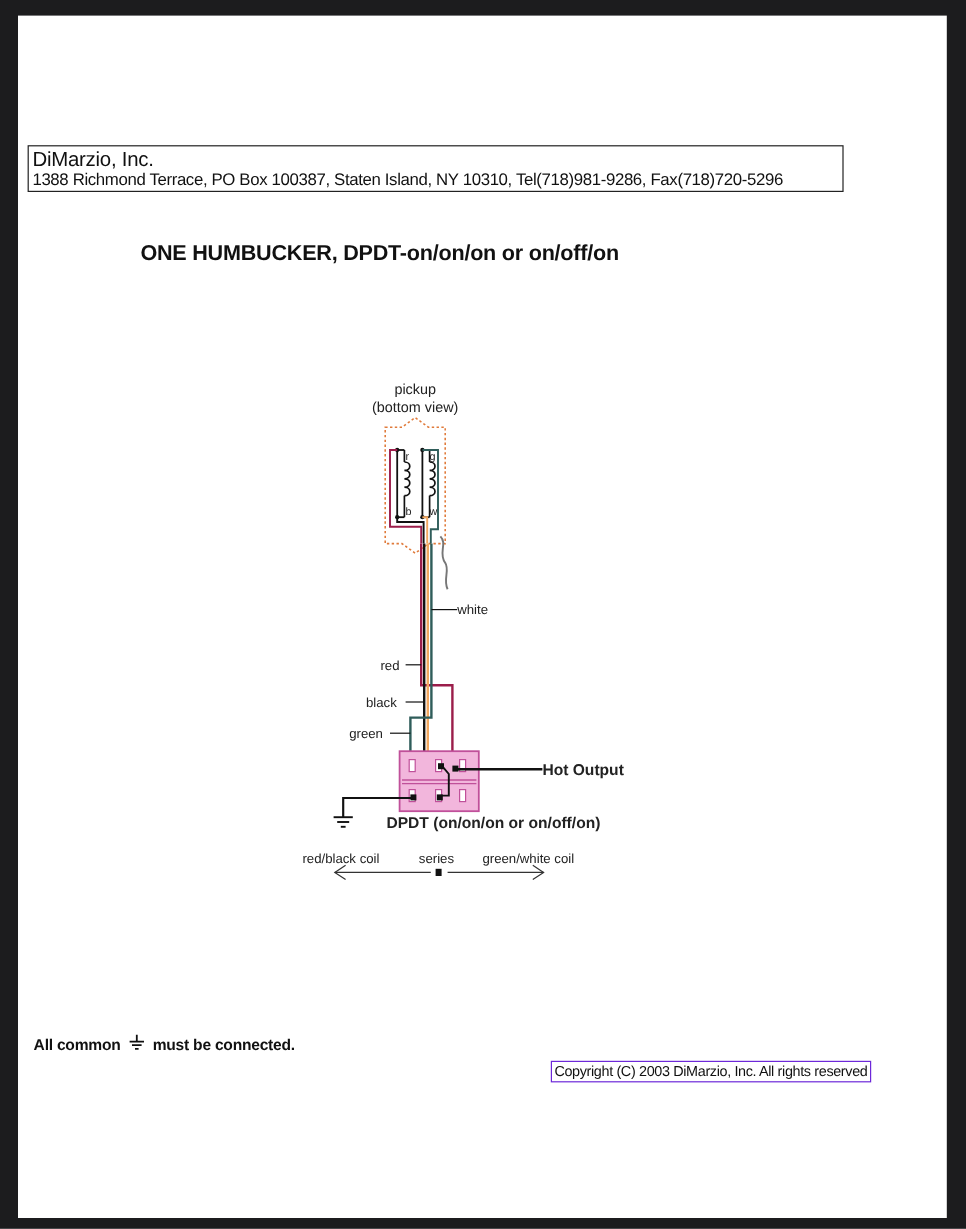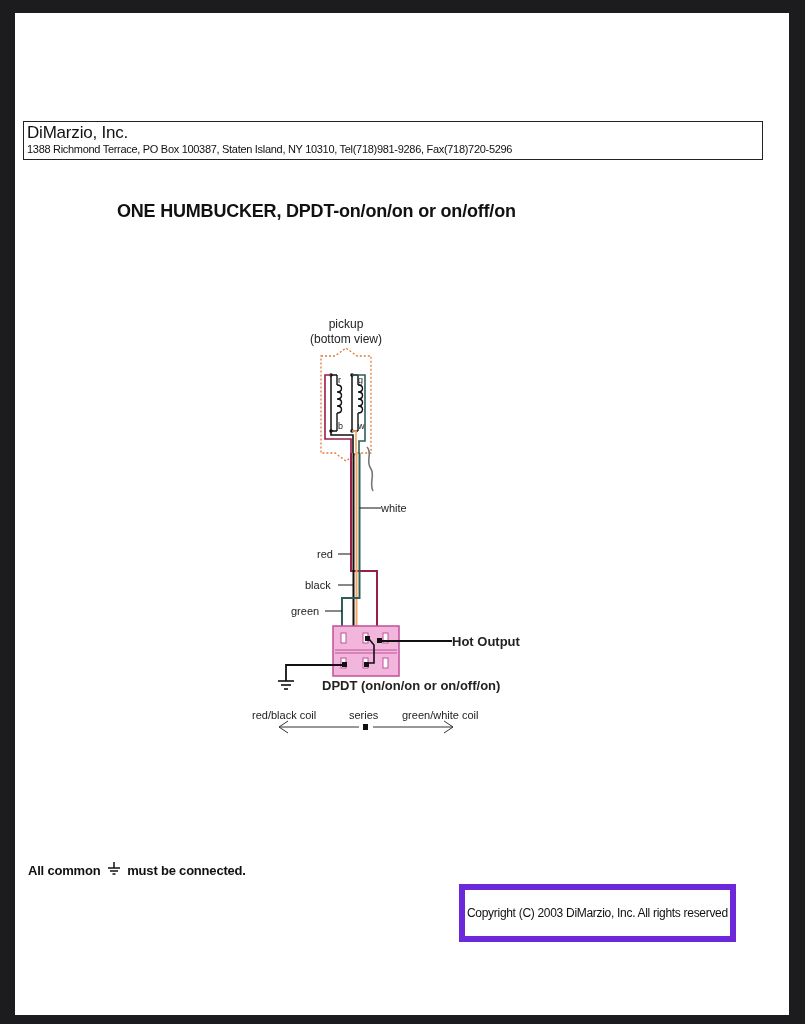--- a/index.html
+++ b/index.html
@@ -12,33 +12,33 @@
     }
     .page {
       position: absolute;
       left: 15px; top: 13px;
       width: 774px; height: 1002px;
       background: #ffffff;
     }
     .header-box {
       position: absolute;
       left: 8px; top: 108px;
-      width: 740px; height: 39px;
+      width: 680px; height: 39px;
       border: 1px solid #222;
       box-sizing: border-box;
       padding: 1px 0 0 3px;
       color: #111;
     }
     .company {
       font-size: 17px;
       line-height: 19px;
       letter-spacing: -0.2px;
     }
     .address {
-      font-size: 11px;
+      font-size: 14px;
       line-height: 14px;
       letter-spacing: -0.3px;
     }
     .title {
       position: absolute;
       font-weight: bold;
       color: #111;
       font-size: 18px;
       letter-spacing: -0.2px;
       white-space: nowrap;
@@ -60,23 +60,23 @@
       letter-spacing: -0.2px;
     }
     .note .gnd {
       display: inline-block;
       vertical-align: middle;
       margin: 0 3px;
     }
     .copyright {
       position: absolute;
       left: 444px; top: 871px;
-      border: 6px solid #6d28d9;
+      border: 1px solid #6d28d9;
       font-size: 12px;
-      padding: 16px 2px;
+      padding: 1px 2px;
       color: #111;
       letter-spacing: -0.3px;
       white-space: nowrap;
     }
     .lbl { font-family: "Liberation Sans", sans-serif; fill: #222; }
   </style>
 </head>
 <body>
 
 <div class="page">

